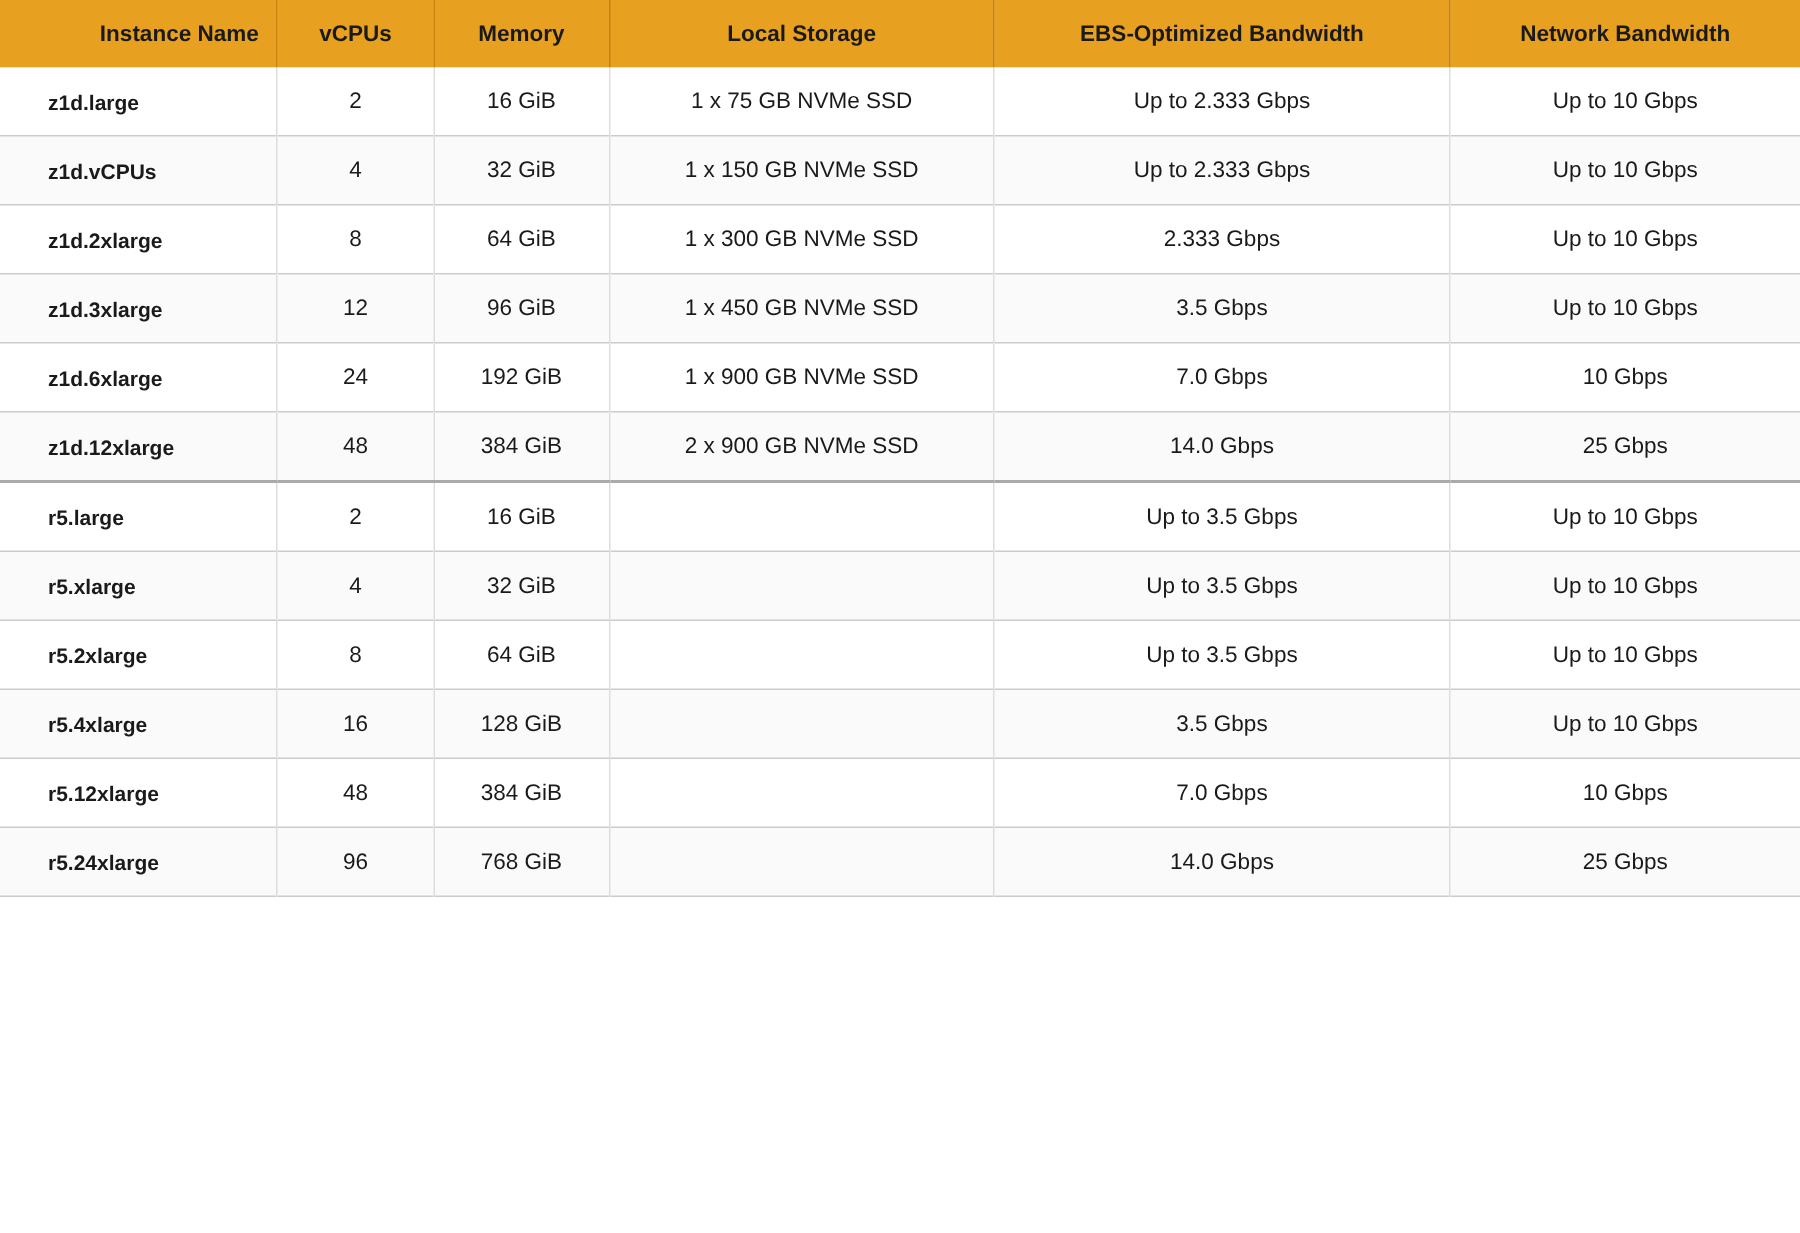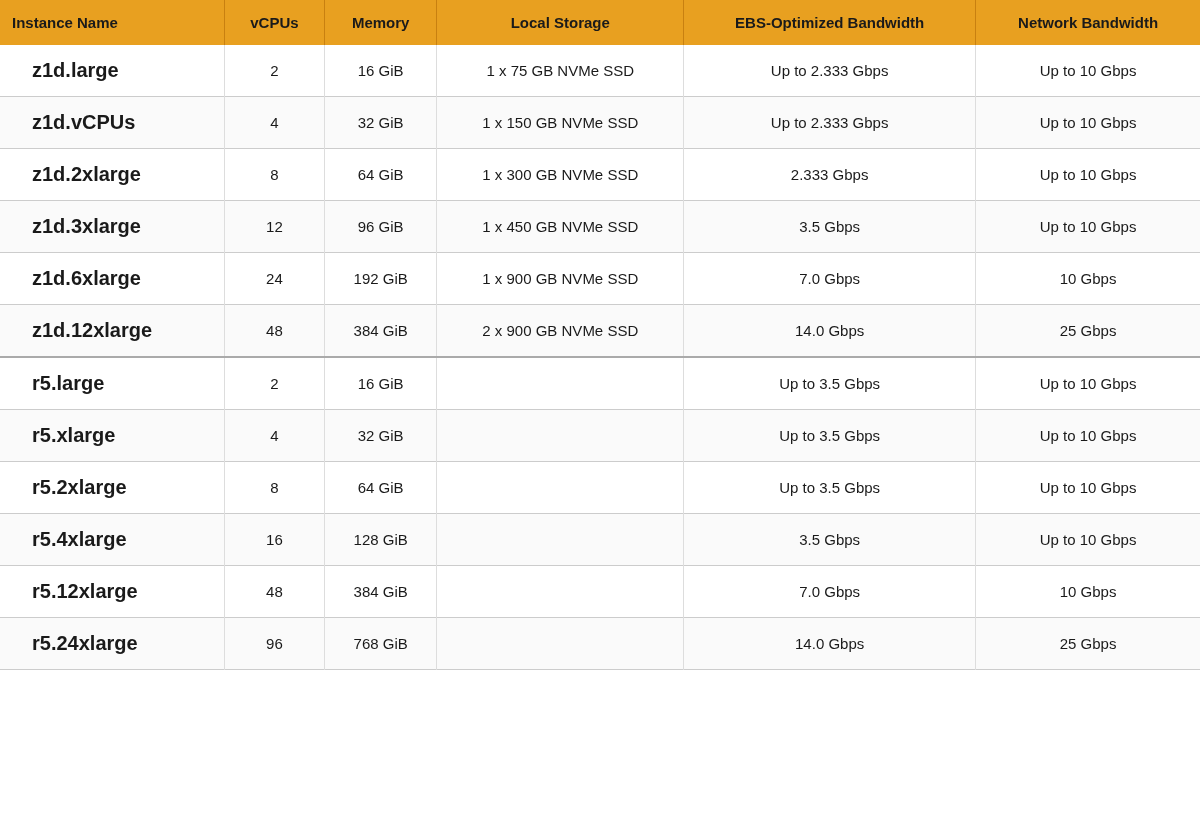--- a/index.html
+++ b/index.html
@@ -20,21 +20,21 @@
       border-collapse: collapse;
       font-size: 15px;
     }
 
     thead tr {
       background-color: #e8a020;
     }
 
     thead th {
       padding: 14px 12px;
-      text-align: left;
+      text-align: right;
       font-weight: 700;
       color: #1a1a1a;
       font-size: 15px;
       border-right: 1px solid #c88010;
     }
 
     thead th:last-child {
       border-right: none;
     }
 
@@ -55,21 +55,21 @@
       vertical-align: middle;
     }
 
     tbody td:last-child {
       border-right: none;
       margin-top: 11px;
     }
 
     .instance-name {
       font-weight: 700;
-      font-size: 20px;
+      font-size: 14px;
       padding-left: 32px;
     }
 
     .col-vcpus {
       text-align: center;
     }
 
     .col-memory {
       text-align: center;
     }

